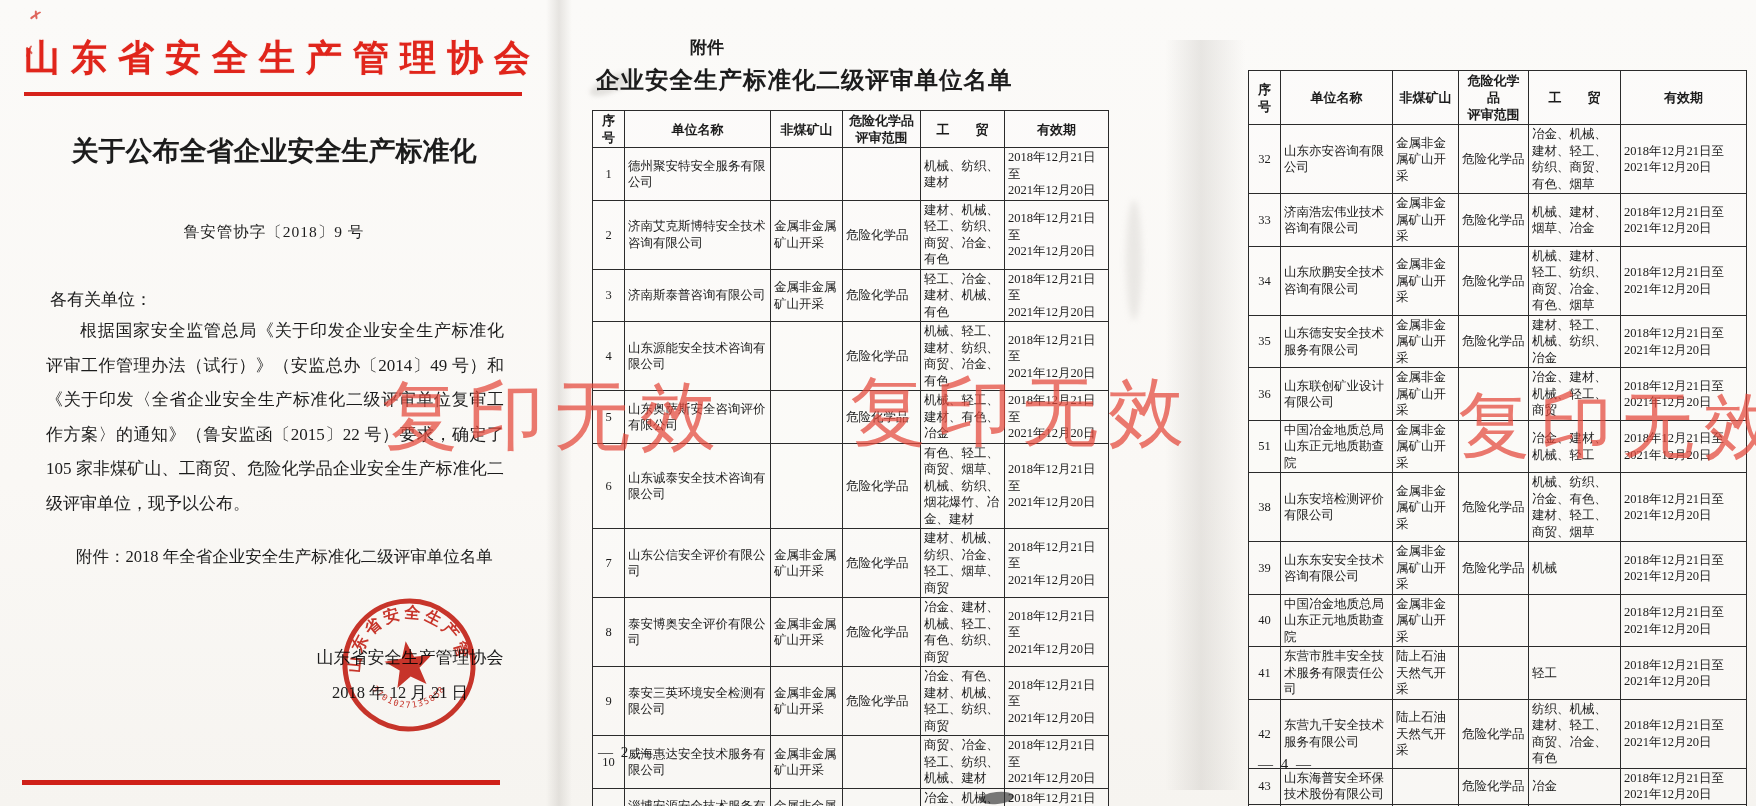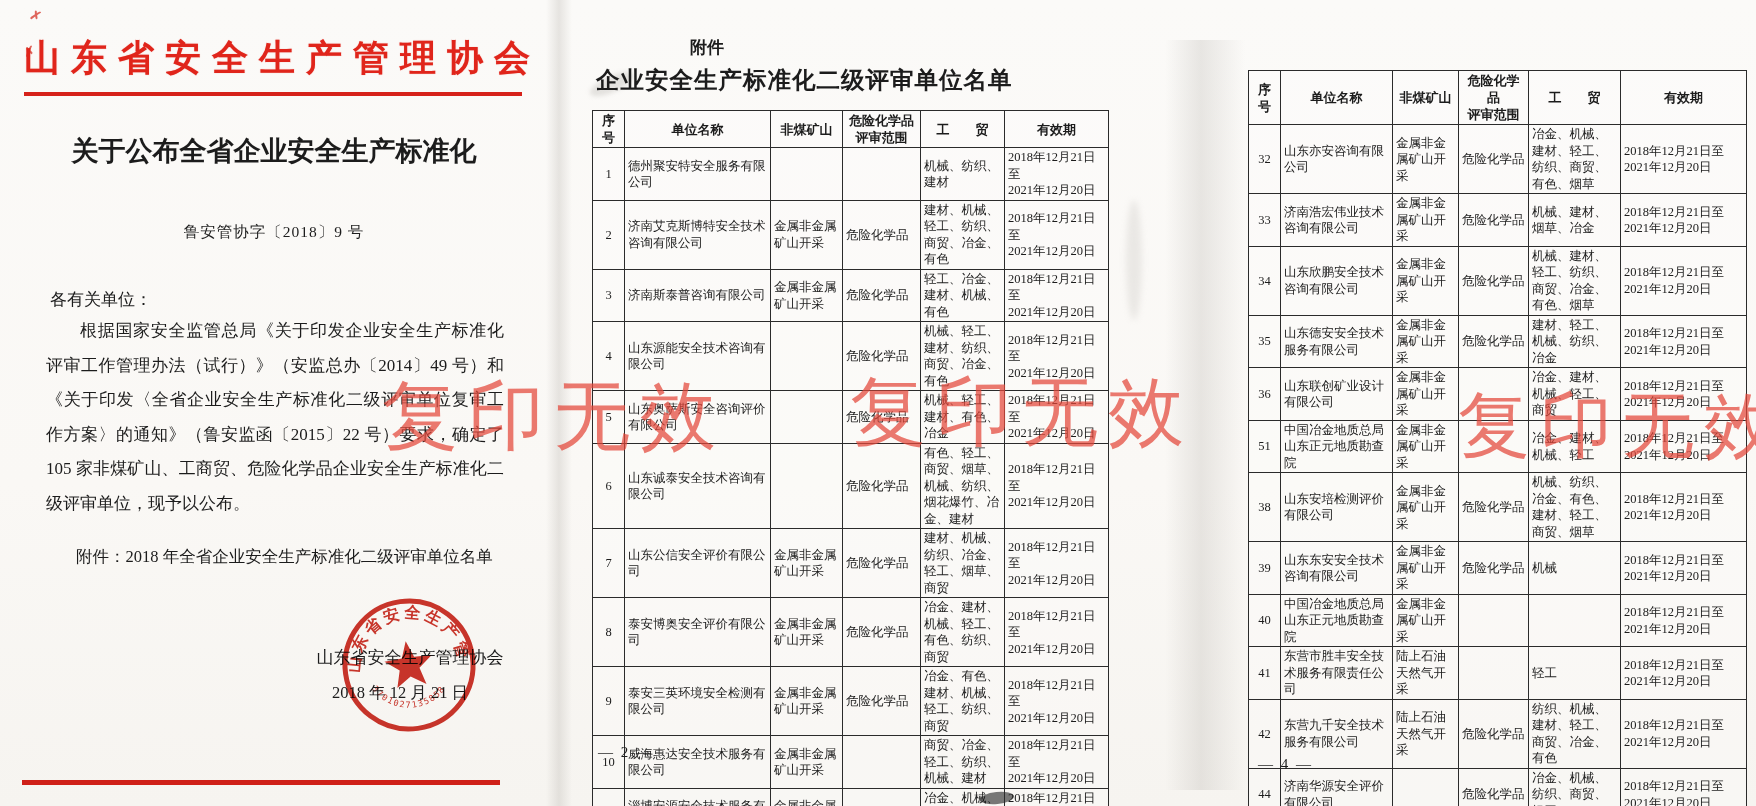--- a/index.html
+++ b/index.html
@@ -353,20 +353,29 @@
             <tr>
               <td class="col-no">42</td>
               <td class="col-name">东营九千安全技术服务有限公司</td>
               <td class="col-mine">陆上石油天然气开采</td>
               <td class="col-chem">危险化学品</td>
               <td class="col-trade">纺织、机械、建材、轻工、商贸、冶金、有色</td>
               <td class="col-validity">2018年12月21日至
 2021年12月20日</td>
             </tr>
             <tr>
+              <td class="col-no">43</td>
+              <td class="col-name">山东海普安全环保技术股份有限公司</td>
+              <td class="col-mine"></td>
+              <td class="col-chem">危险化学品</td>
+              <td class="col-trade">冶金</td>
+              <td class="col-validity">2018年12月21日至
+2021年12月20日</td>
+            </tr>
+            <tr>
               <td class="col-no">44</td>
               <td class="col-name">济南华源安全评价有限公司</td>
               <td class="col-mine"></td>
               <td class="col-chem">危险化学品</td>
               <td class="col-trade">冶金、机械、纺织、商贸、轻工</td>
               <td class="col-validity">2018年12月21日至
 2021年12月20日</td>
             </tr>
           </tbody>
       </table>

